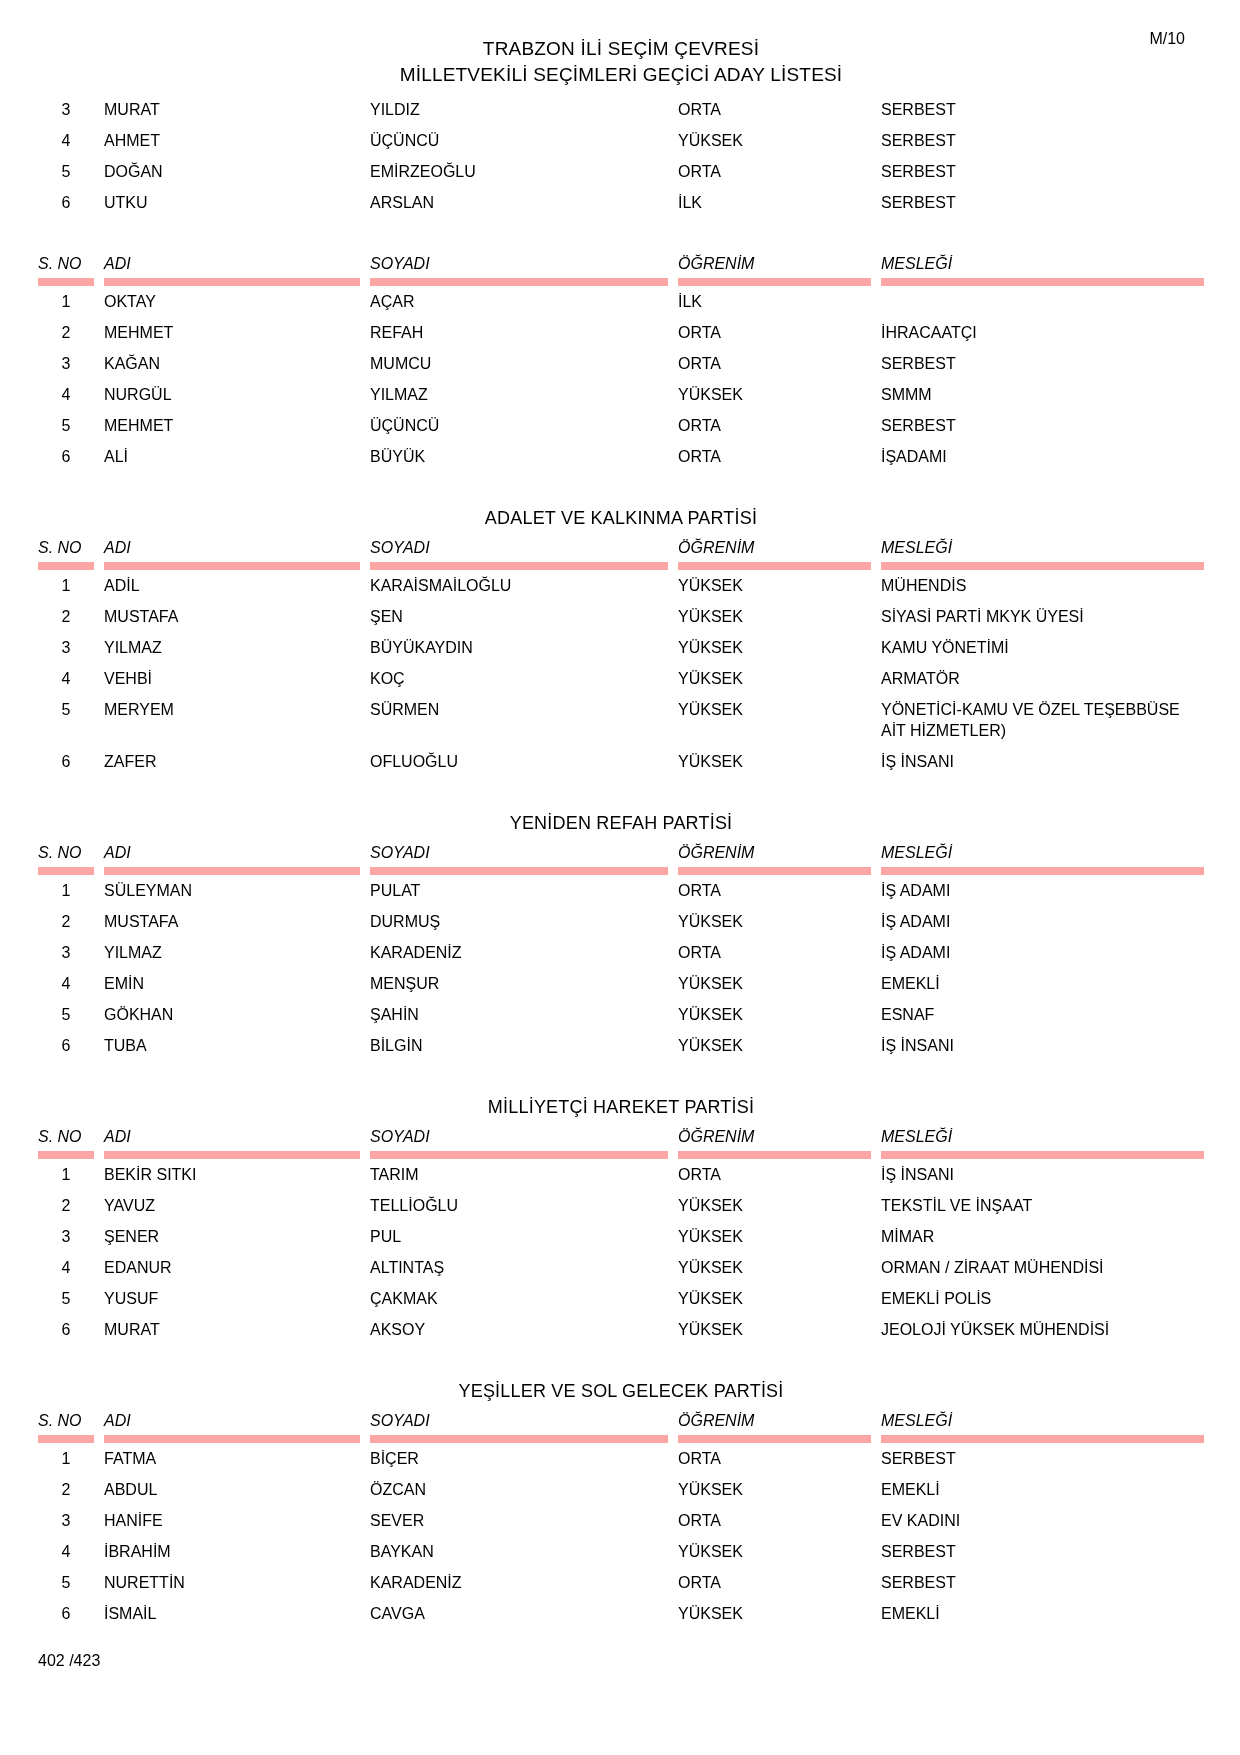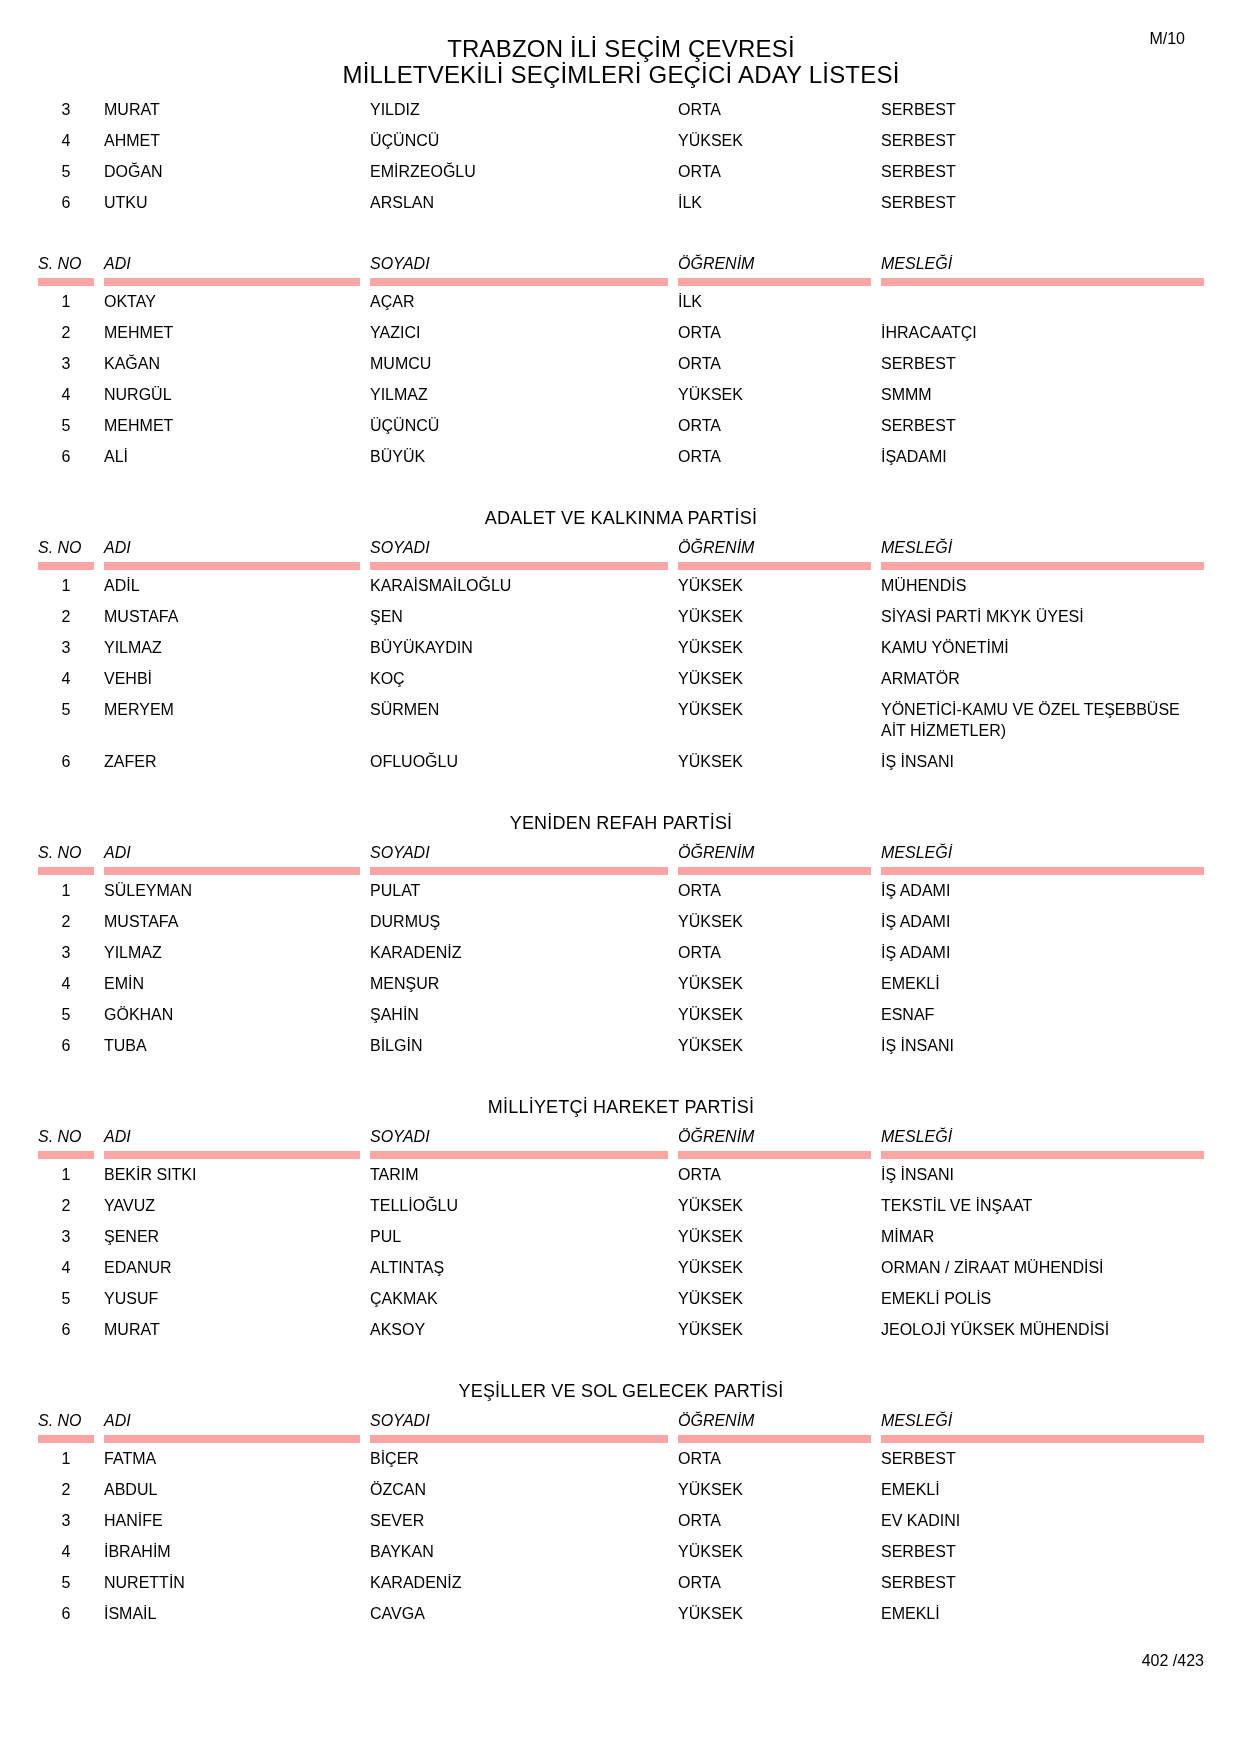--- a/index.html
+++ b/index.html
@@ -12,21 +12,21 @@
     -webkit-font-smoothing:antialiased;
   }
   .sheet{
     box-sizing:border-box;
     width:1240px;height:1755px;
     padding:36px 36px 0 38px;
     position:relative;
   }
   .doc-header{text-align:center;}
   .doc-title{
-    font-size:24px;line-height:26px;font-weight:400;
+    font-size:19px;line-height:26px;font-weight:400;
     letter-spacing:.2px;
   }
   .page-ref{
     position:absolute;top:30px;right:55px;
     font-size:16px;line-height:18px;
   }
   
   .trow,.thead{
     display:flex;align-items:flex-start;
     column-gap:10px;
@@ -50,21 +50,21 @@
   .continued{margin-top:6px;}
   
   .party-section{margin-top:35px;}
   .party-title{
     margin:0 0 8px 0;
     font-size:18px;line-height:22px;font-weight:400;
     text-align:center;letter-spacing:.2px;
   }
   .doc-footer{
     margin-top:22px;
-    text-align:right;
+    text-align:left;
     font-size:16px;line-height:20px;
   }
 </style>
 </head>
 <body>
 
 <div class="sheet">
 
   <div class="page-ref">M/10</div>
 
@@ -116,21 +116,21 @@
     <div class="tbody">
           <div class="trow">
     <span class="c no">1</span>
     <span class="c adi">OKTAY</span>
     <span class="c soyadi">AÇAR</span>
     <span class="c ogrenim">İLK</span>
   </div>
           <div class="trow">
     <span class="c no">2</span>
     <span class="c adi">MEHMET</span>
-    <span class="c soyadi">YAZICI</span>
+    <span class="c soyadi">REFAH</span>
     <span class="c ogrenim">ORTA</span>
     <span class="c meslegi">İHRACAATÇI</span>
   </div>
           <div class="trow">
     <span class="c no">3</span>
     <span class="c adi">KAĞAN</span>
     <span class="c soyadi">MUMCU</span>
     <span class="c ogrenim">ORTA</span>
     <span class="c meslegi">SERBEST</span>
   </div>

